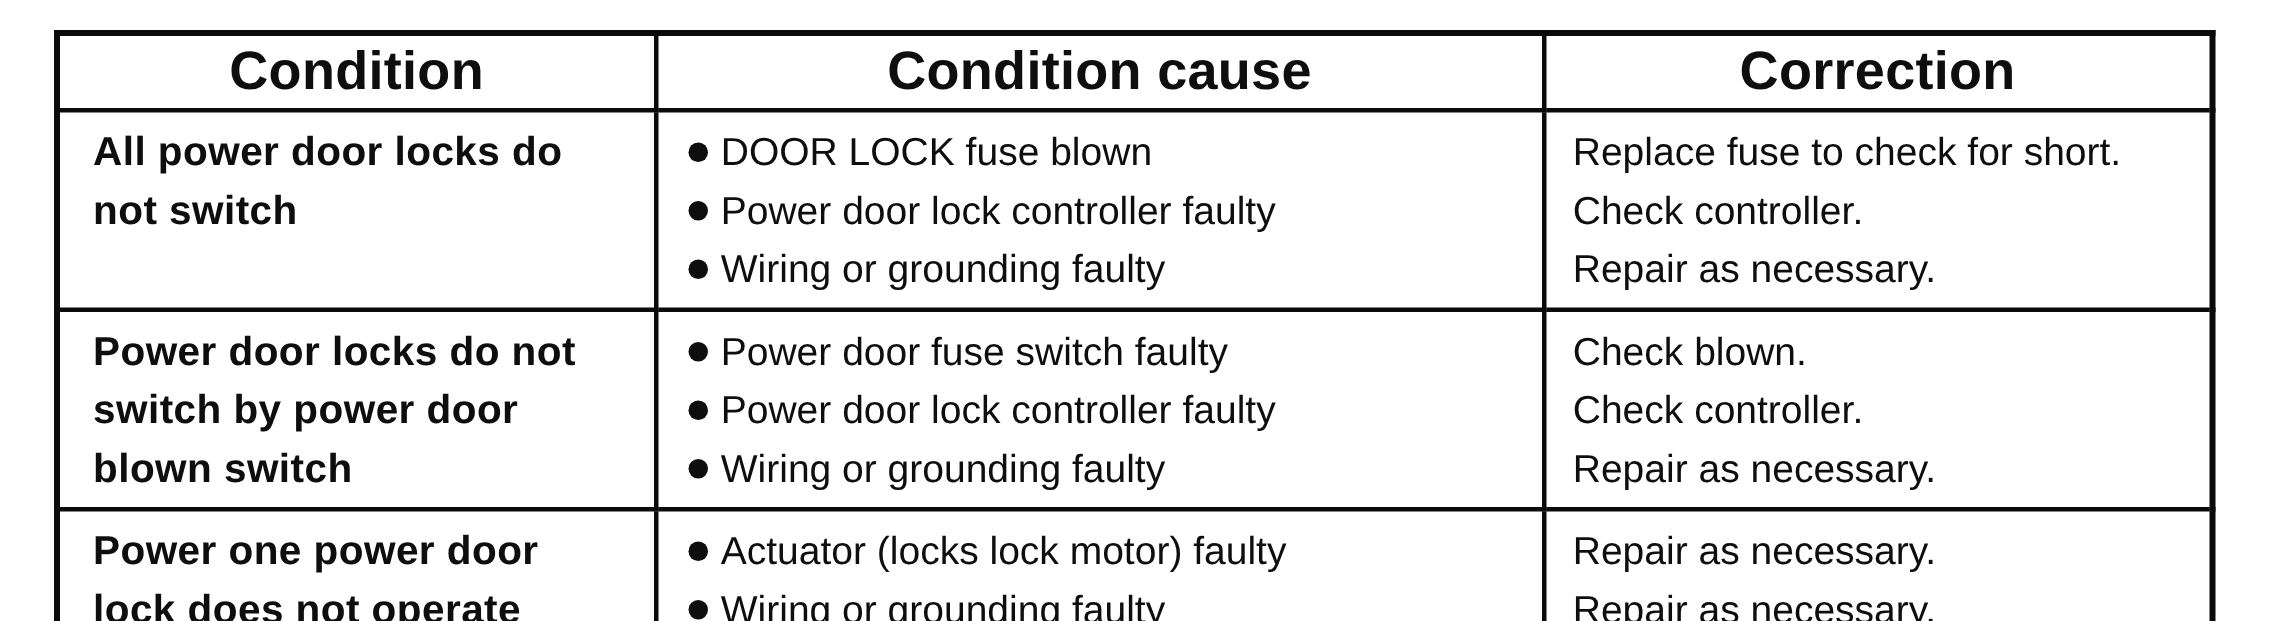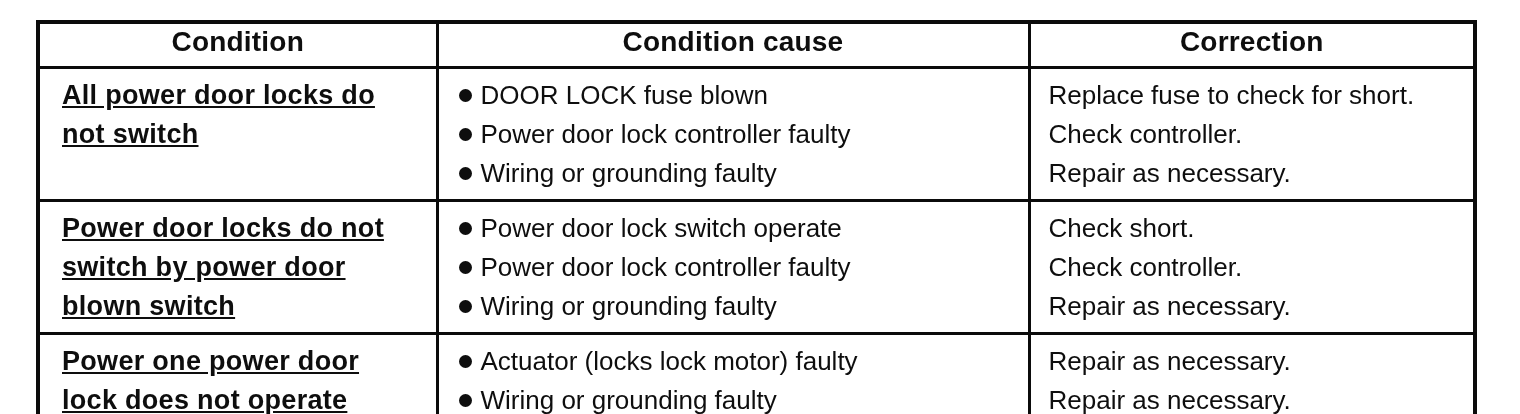--- a/index.html
+++ b/index.html
@@ -30,21 +30,21 @@
   table.trouble-table td {
     border: 3px solid #0b0b0b;
     vertical-align: top;
     background: #ffffff;
   }
   table.trouble-table {
     border: 4px solid #0b0b0b;
   }
   th.hdr {
     height: 36px;
-    font-size: 28px;
+    font-size: 36px;
     font-weight: bold;
     text-align: center;
     vertical-align: middle;
     padding: 2px 0 4px 0;
     letter-spacing: 0.2px;
   }
   td.cell {
     padding-top: 7px;
     padding-bottom: 6px;
   }
@@ -60,21 +60,20 @@
   td.corr-cell {
     padding-left: 18px;
     padding-right: 6px;
   }
   .cond-line {
     font-size: 27px;
     font-weight: bold;
     line-height: 39px;
     white-space: nowrap;
     letter-spacing: 0.3px;
-    text-decoration: underline;
   }
   .cause-line {
     display: flex;
     align-items: flex-start;
     font-size: 26px;
     line-height: 39px;
     white-space: nowrap;
   }
   .bullet {
     flex: 0 0 auto;
@@ -139,33 +138,33 @@
       </tr>
       <tr class="row-2">
         <td class="cell cond-cell">
           <div class="cond-line">Power door locks do not</div>
           <div class="cond-line">switch by power door</div>
           <div class="cond-line">blown switch</div>
         </td>
         <td class="cell cause-cell">
           <div class="cause-line">
             <span class="bullet"></span>
-            <span>Power door lock switch operate</span>
+            <span>Power door fuse switch faulty</span>
           </div>
           <div class="cause-line">
             <span class="bullet"></span>
             <span>Power door lock controller faulty</span>
           </div>
           <div class="cause-line">
             <span class="bullet"></span>
             <span>Wiring or grounding faulty</span>
           </div>
         </td>
         <td class="cell corr-cell">
-          <div class="corr-line">Check short.</div>
+          <div class="corr-line">Check blown.</div>
           <div class="corr-line">Check controller.</div>
           <div class="corr-line">Repair as necessary.</div>
         </td>
       </tr>
       <tr class="row-3">
         <td class="cell cond-cell">
           <div class="cond-line">Power one power door</div>
           <div class="cond-line">lock does not operate</div>
         </td>
         <td class="cell cause-cell">

